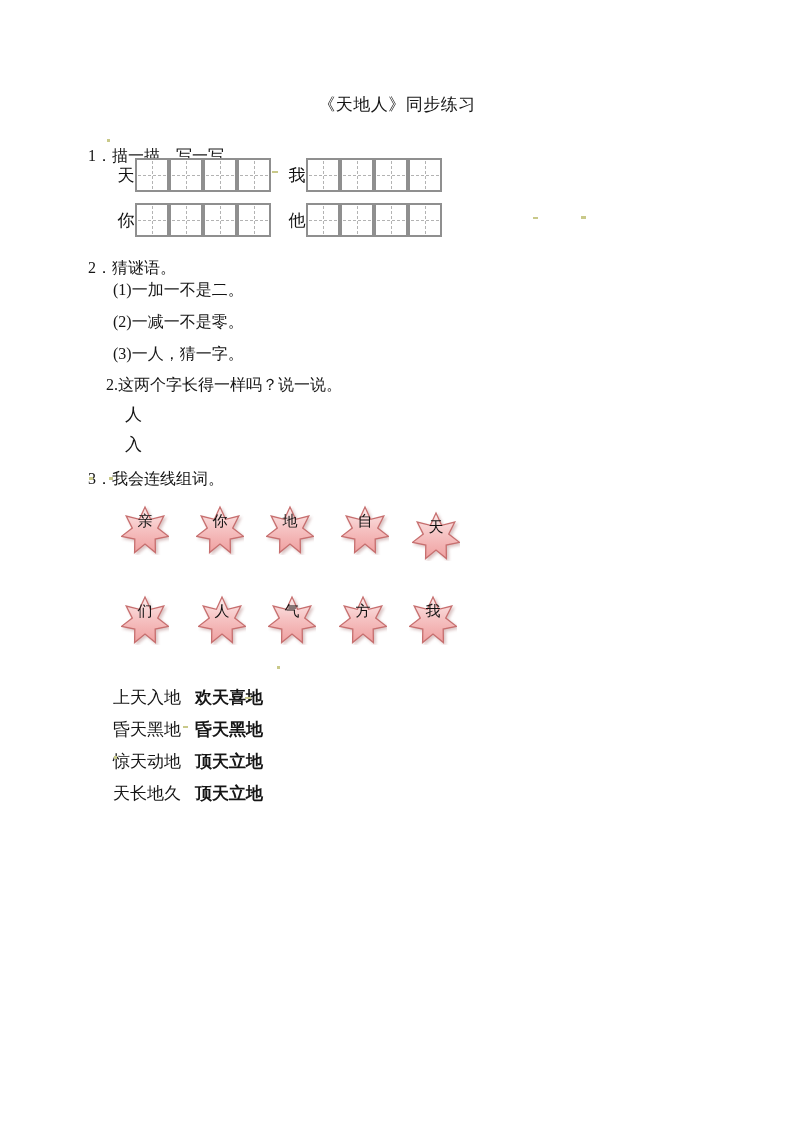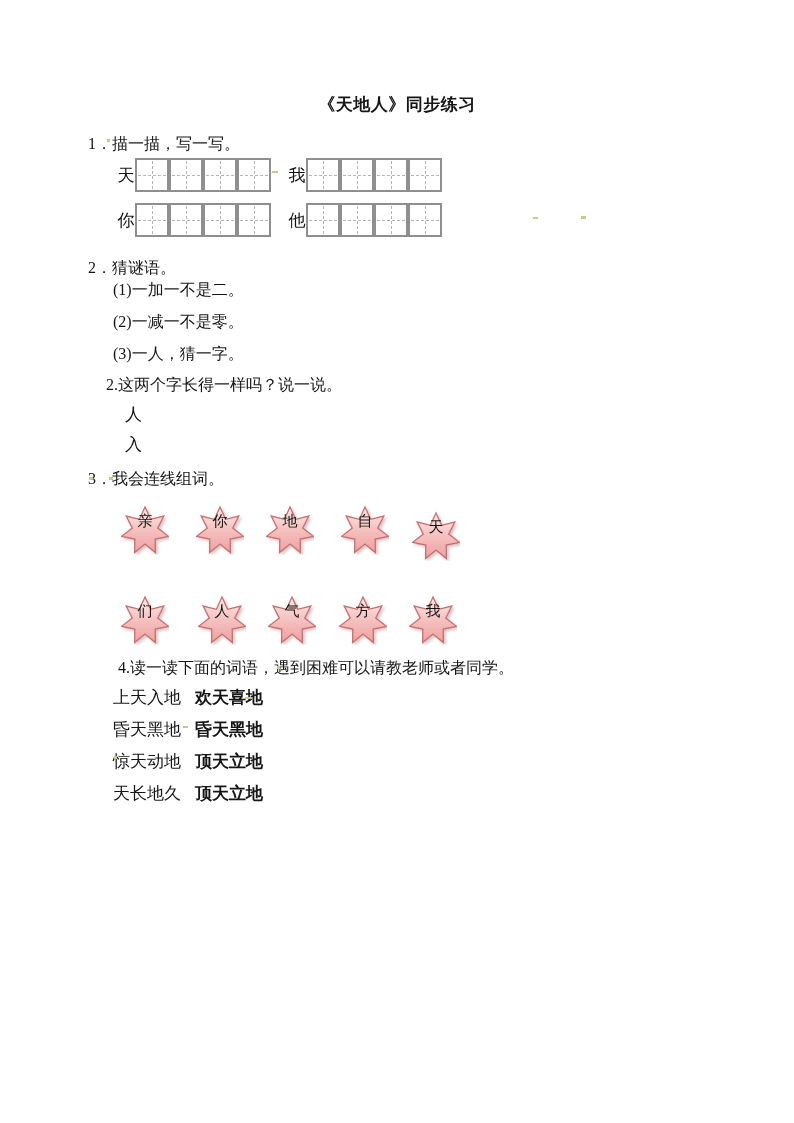--- a/index.html
+++ b/index.html
@@ -6,21 +6,21 @@
   .page{
     position:relative;
     width:794px;height:1123px;
     background:#ffffff;
     font-family:"Liberation Serif","DejaVu Serif",serif;
     color:#151515;
     overflow:hidden;
   }
   .title{
     position:absolute;top:93px;left:0;width:100%;
-    text-align:center;font-size:17px;font-weight:bold;
+    text-align:center;font-size:17px;font-weight:normal;
     letter-spacing:0.5px;
   }
   .line{
     position:absolute;font-size:16px;line-height:20px;white-space:pre;
   }
   .big{font-size:17px;}
   
   .grid-row{position:absolute;display:flex;align-items:center;}
   .grid-char{
     display:inline-block;width:18px;font-size:17px;color:#111;
@@ -64,21 +64,21 @@
       <stop offset="0.45" stop-color="#f6c4c4"></stop>
       <stop offset="1" stop-color="#efa0a0"></stop>
     </linearGradient>
   </defs>
 </svg>
 
 <div class="page">
 
   <div class="title">《天地人》同步练习</div>
 
-  <div class="line" style="left:88px;top:134px">1．描一描，写一写。</div>
+  <div class="line" style="left:88px;top:146px">1．描一描，写一写。</div>
 
   <div class="grid-row" style="left:117px;top:158px">
     <span class="grid-char">天</span>
     <div class="boxes">
       <div class="wbox"></div>
         <div class="wbox"></div>
         <div class="wbox"></div>
         <div class="wbox"></div>
     </div>
     <span class="grid-char group2">我</span>
@@ -172,21 +172,20 @@
       </svg>
     <span class="star-char">方</span>
   </div>
   <div class="star" style="left:409px;top:595px">
     <svg width="48" height="50" viewBox="0 0 48 50">
         <polygon class="star-poly" fill="url(#starGrad)" stroke="#c76f6f" stroke-width="1.3" points="24,2 29.6,14.3 42.8,11 36.7,23.1 47.4,31.3 34.2,34.1 34.4,47.6 24,39 13.6,47.6 13.8,34.1 0.6,31.3 11.3,23.1 5.2,11 18.4,14.3"></polygon>
       </svg>
     <span class="star-char">我</span>
   </div>
 
-  <div class="line" style="left:118px;top:658px">4.读一读下面的词语，遇到困难可以请教老师或者同学。</div>
 
   <div class="wordline" style="left:113px;top:688px">
     <span>上天入地</span><span class="w2">欢天喜地</span>
   </div>
   <div class="wordline" style="left:113px;top:720px">
     <span>昏天黑地</span><span class="w2">昏天黑地</span>
   </div>
   <div class="wordline" style="left:113px;top:752px">
     <span>惊天动地</span><span class="w2">顶天立地</span>
   </div>

